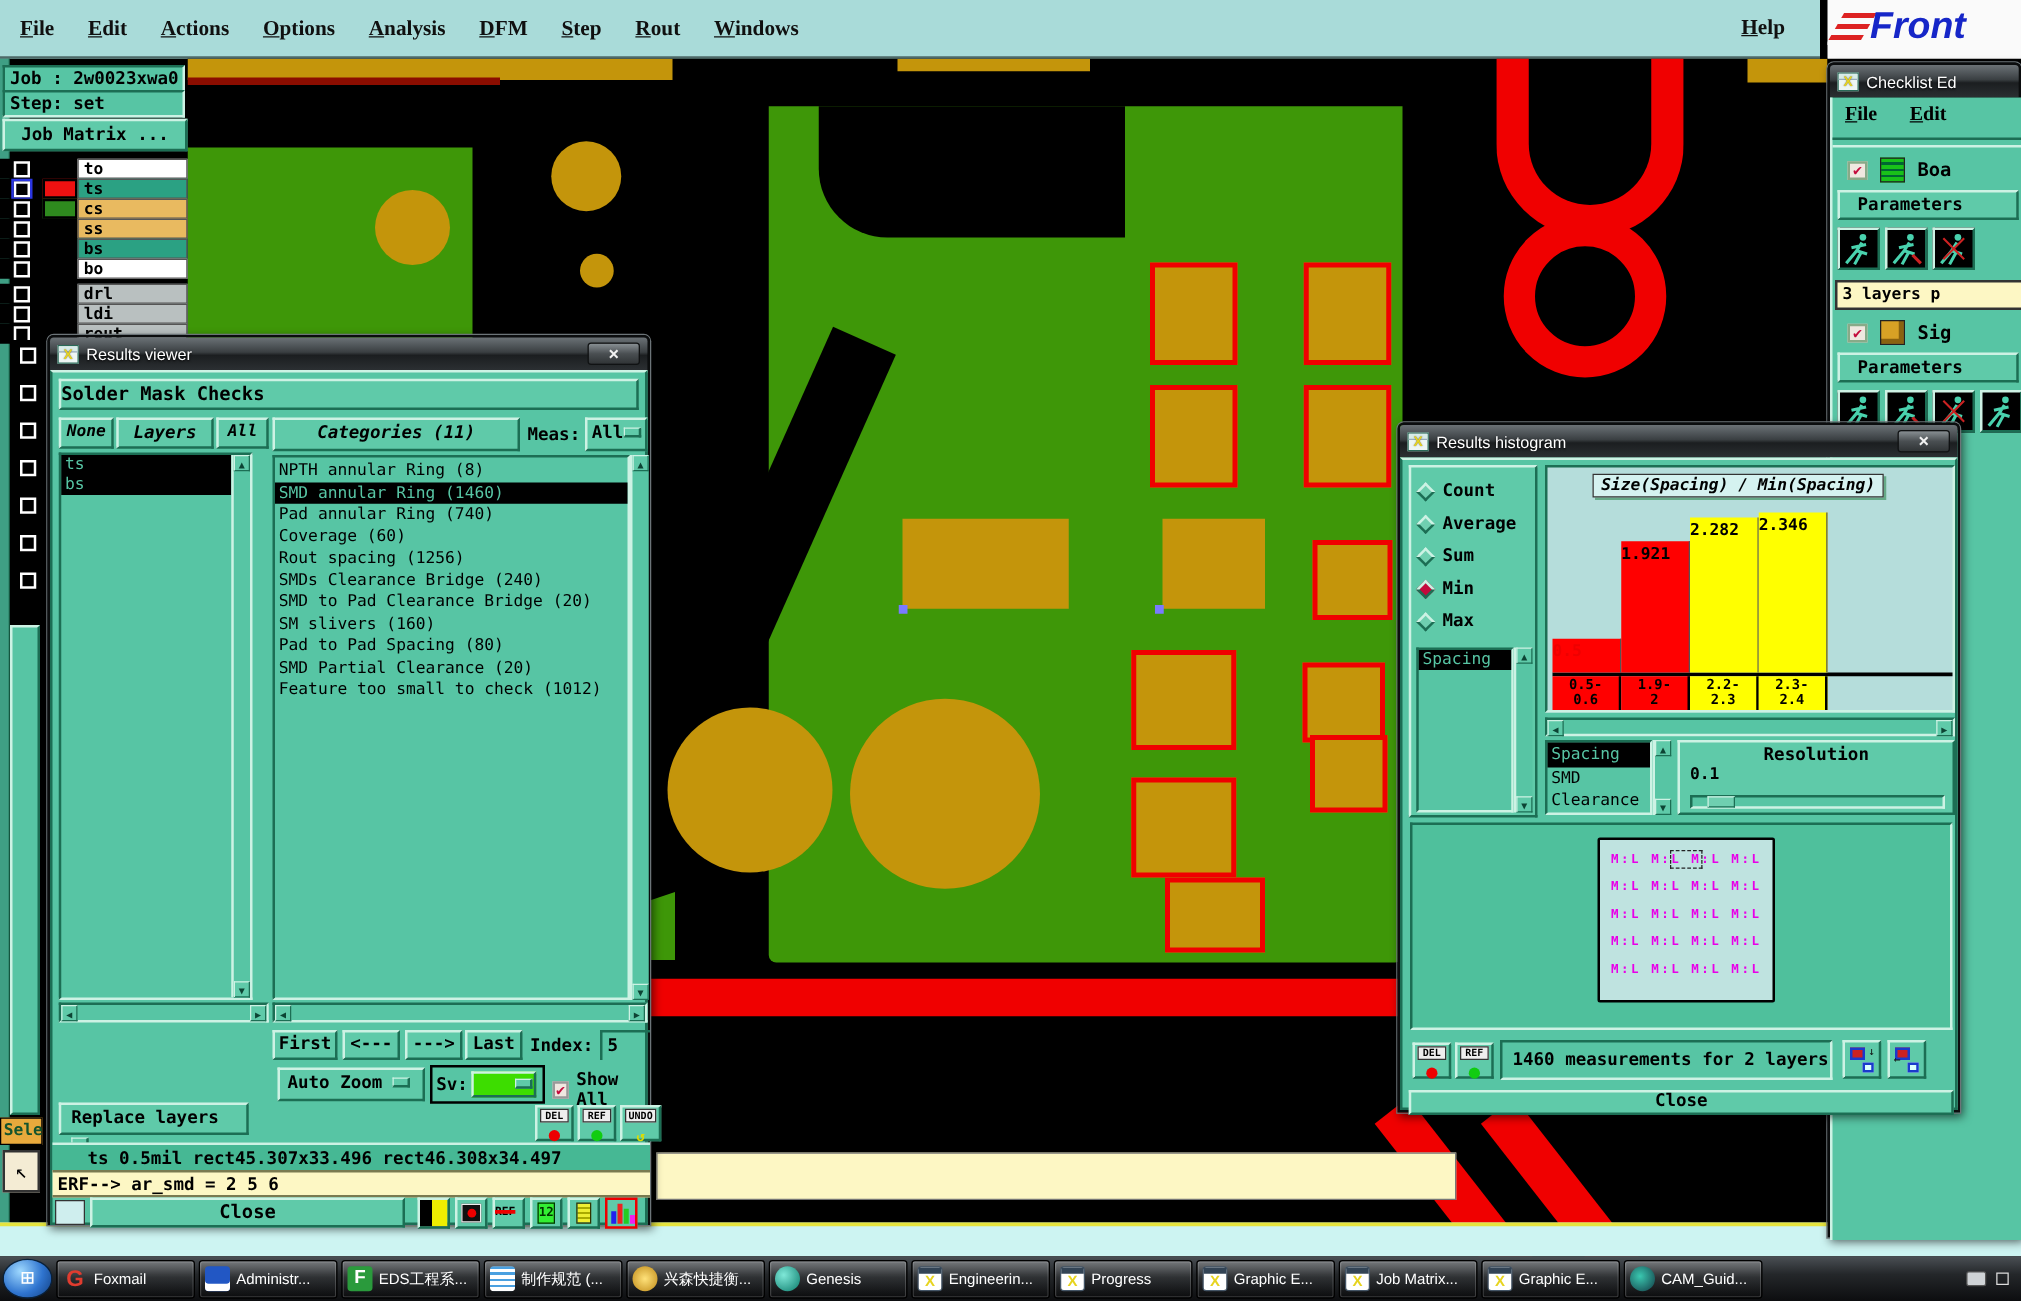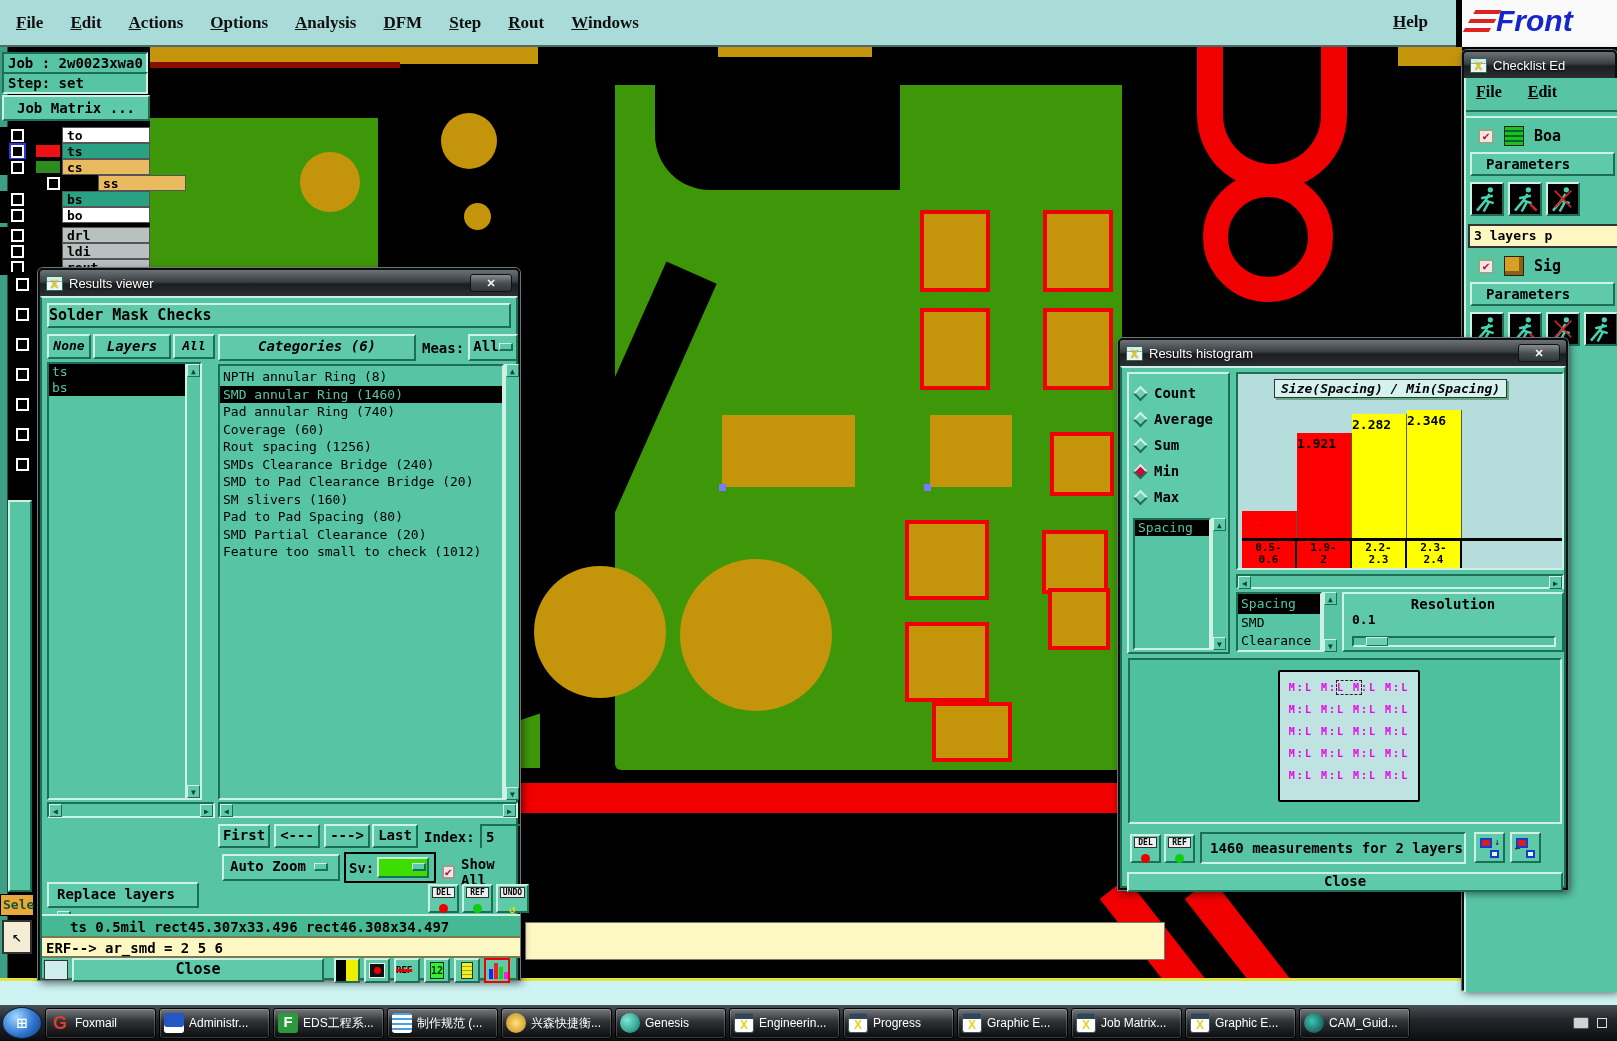--- a/index.html
+++ b/index.html
@@ -215,21 +215,21 @@
     <div class="sw" style="background: rgb(238, 17, 17);"></div>
     <div class="lab" style="background: rgb(43, 161, 131);">ts</div>
   </div>
   <div class="lrow mono" style="top:159px;">
     <div class="cb-cell">
         <div class="cbx"></div>
       </div>
     <div class="sw" style="background: rgb(46, 139, 30);"></div>
     <div class="lab" style="background: rgb(233, 186, 96);">cs</div>
   </div>
-  <div class="lrow mono" style="top:175px;margin-left:36px;">
+  <div class="lrow mono" style="top:175px;">
     <div class="cb-cell">
         <div class="cbx"></div>
       </div>
     <div class="sw" style="background: rgb(0, 0, 0);"></div>
     <div class="lab" style="background: rgb(233, 186, 96);">ss</div>
   </div>
   <div class="lrow mono" style="top:191px;">
     <div class="cb-cell">
         <div class="cbx"></div>
       </div>
@@ -303,21 +303,21 @@
       </div>
     </div>
     <div class="hsb" style="left:5px;top:504px;width:168px;height:16px;">
       <div class="sbarr" style="left:0;top:0;">◀</div>
       <div class="sbarr" style="right:0;top:0;">▶</div>
     </div>
     <div class="abs r3d mono" style="left:5px;top:584px;width:152px;height:26px;font-size:14px;line-height:20px;padding-left:8px;">
       <span>Replace layers</span> <span class="dd-dash"></span>
     </div>
 
-    <div class="abs r3d mono btn" style="left:176px;top:36px;width:198px;height:27px;font-style:italic;font-size:14px;line-height:21px;">Categories (6)</div>
+    <div class="abs r3d mono btn" style="left:176px;top:36px;width:198px;height:27px;font-style:italic;font-size:14px;line-height:21px;">Categories (11)</div>
     <span class="abs mono" style="left:380px;top:42px;font-size:14px;">Meas:</span>
     <div class="abs r3d mono btn" style="left:426px;top:36px;width:50px;height:27px;font-size:14px;line-height:21px;">
       <span>All</span><span class="dd-dash"></span>
     </div>
 
     <div class="abs lst cat" style="left:176px;top:66px;width:286px;height:436px;padding-top:2px;">
       <div class="it">NPTH annular Ring (8)</div>
       <div class="it selrow">SMD annular Ring (1460)</div>
       <div class="it">Pad annular Ring (740)</div>
       <div class="it">Coverage (60)</div>

